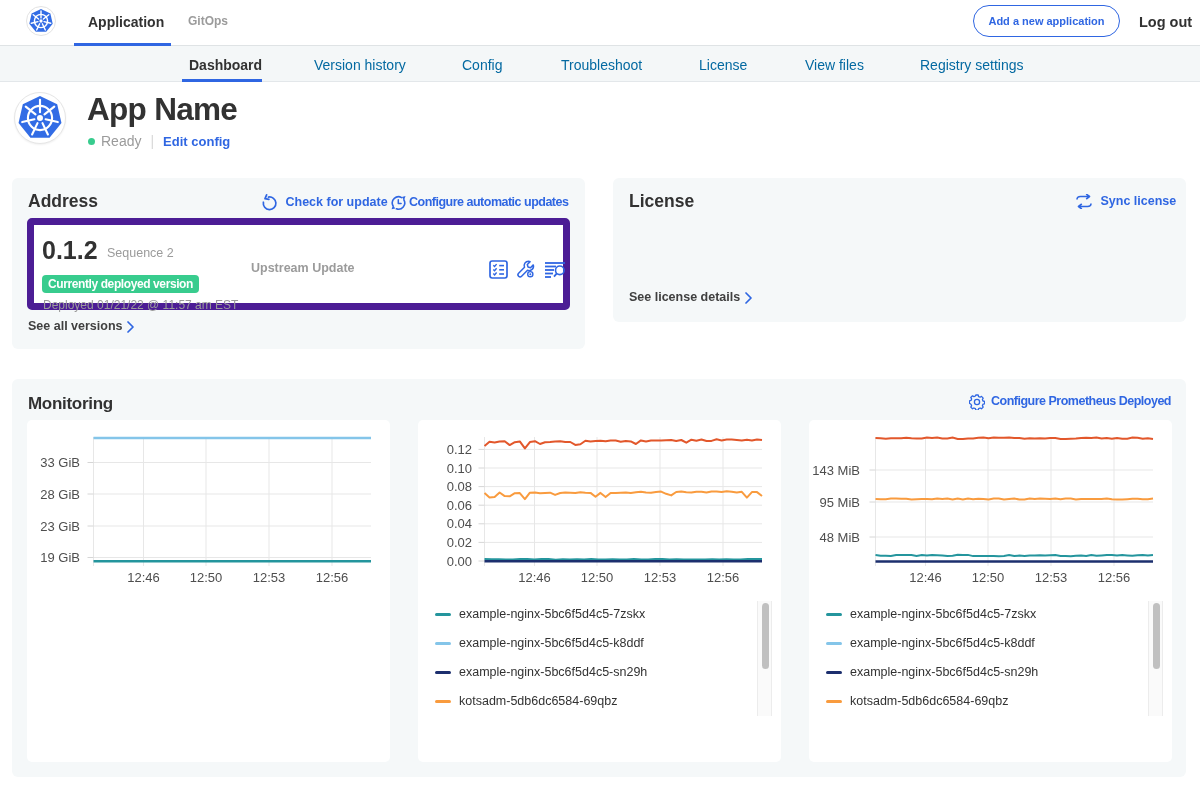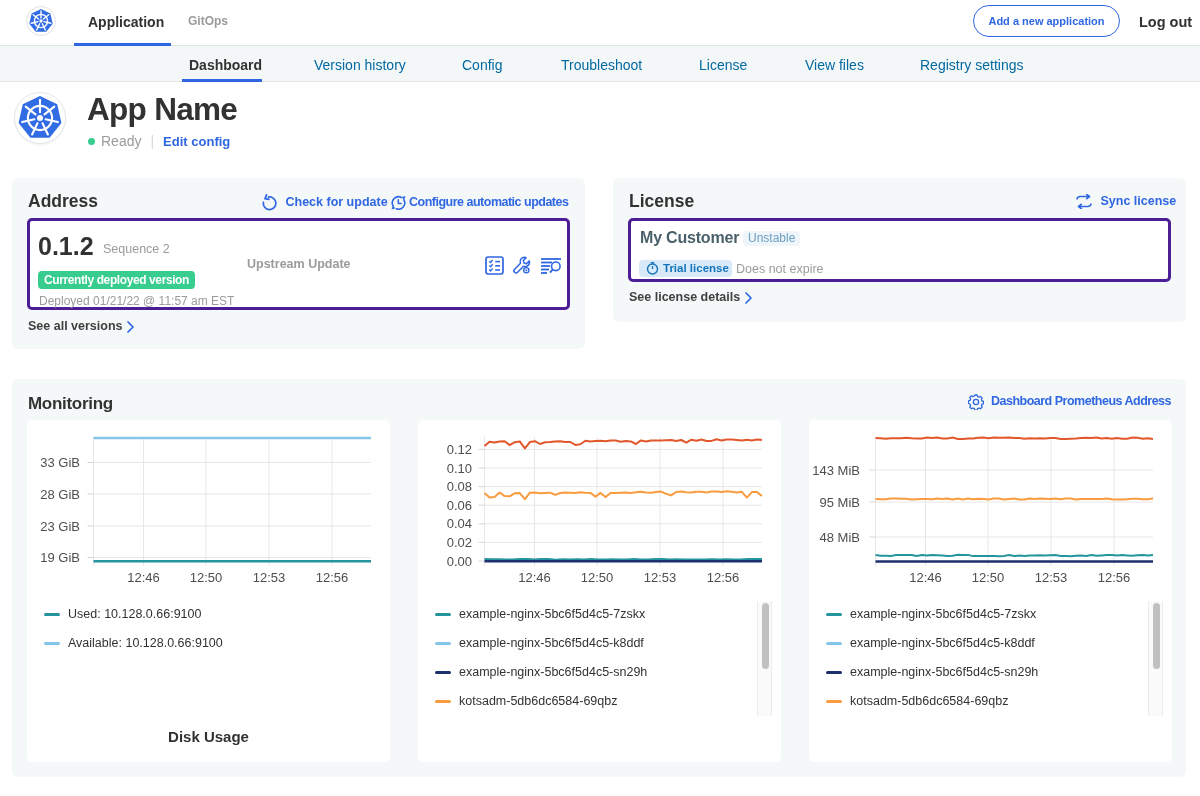--- a/index.html
+++ b/index.html
@@ -27,21 +27,21 @@
 .applogo { position:absolute; left:14px; top:92px; width:52px; height:52px; border-radius:50%; background:#fff; border:1px solid #e6e6e6; box-shadow:0 1px 2px rgba(0,0,0,.06); }
 .apptitle { position:absolute; left:87px; top:91px; font-size:31.5px; font-weight:bold; color:#323232; letter-spacing:-0.7px; }
 .appstatus { position:absolute; left:88px; top:133px; font-size:14px; color:#9b9b9b; }
 .dot { display:inline-block; width:7px; height:7px; border-radius:50%; background:#38cc8e; margin-right:6px; vertical-align:1px; }
 .pipe { color:#d7d7d7; margin:0 9px; font-weight:normal; }
 .editcfg { color:#2f66e2; font-weight:bold; font-size:13px;margin-top:17px; }
 
 
 .card { position:absolute; background:#f5f8f9; border-radius:6px; }
 .cardhead { position:absolute; left:16px; top:13px; font-size:17.5px; font-weight:bold; color:#323232; }
-.whitebox { position:absolute; background:#fff; border-radius:5px; border:3px solid #4c1d95; }
+.whitebox { position:absolute; background:#fff; border-radius:5px; border:7px solid #4c1d95; }
 .seelink { position:absolute; font-size:12.5px; font-weight:bold; color:#404040; }
 
 
 .vnum { position:absolute; left:8px; top:11px; font-size:25px; font-weight:bold; color:#323232; }
 .vseq { position:absolute; left:73px; top:21px; font-size:12.5px; color:#9b9b9b; }
 .vbadge { position:absolute; left:8px; top:50px; height:18px; line-height:18px; padding:0 6px; background:#38cc8e; border-radius:4px; color:#fff; font-size:12px; font-weight:bold; letter-spacing:-0.4px; }
 .vdep { position:absolute; left:9px; top:73px; font-size:12px; color:#9b9b9b; }
 .vups { position:absolute; left:217px; top:36px; font-size:12.5px; font-weight:bold; color:#9b9b9b; }
 .vicons { position:absolute; left:455px; top:34px; white-space:nowrap; }
 .vicons svg:first-child { margin-left:0 !important; }
@@ -166,41 +166,31 @@
 </div>
 
 <div class="card" style="left:613px; top:178px; width:573px; height:144px;">
   <div class="cardhead">License</div>
   <div class="abs link" style="left:462px; top:16px;"><svg class="ic" width="18" height="15" viewBox="0 0 18 15">
         <path d="M2 5.5 C2 3.5 3.5 2.5 5.5 2.5 L14 2.5" fill="none" stroke="#2f66e2" stroke-width="1.6"></path>
         <path d="M11.2 0 L14.5 2.5 L11.2 5" fill="none" stroke="#2f66e2" stroke-width="1.6" stroke-linejoin="round"></path>
         <path d="M16 9.5 C16 11.5 14.5 12.5 12.5 12.5 L4 12.5" fill="none" stroke="#2f66e2" stroke-width="1.6"></path>
         <path d="M6.8 10 L3.5 12.5 L6.8 15" fill="none" stroke="#2f66e2" stroke-width="1.6" stroke-linejoin="round"></path>
       </svg> <span style="margin-left:4px;">Sync license</span></div>
-  <div class="whitebox" style="left:15px; top:40px; width:543px; height:64px;">
-    <div class="lcust">My Customer</div>
-    <div class="lbadge1">Unstable</div>
-    <div class="lbadge2"><svg class="ic" width="13" height="13" viewBox="0 0 13 13" style="position:absolute;left:7px;top:2px;">
-          <circle cx="6.5" cy="7" r="5" fill="none" stroke="#1374ba" stroke-width="1.4"></circle>
-          <line x1="6.5" y1="7" x2="6.5" y2="4" stroke="#1374ba" stroke-width="1.3"></line>
-          <line x1="4.7" y1="0.8" x2="8.3" y2="0.8" stroke="#1374ba" stroke-width="1.4"></line>
-        </svg>Trial license</div>
-    <div class="lexp">Does not expire</div>
-  </div>
   <div class="seelink" style="left:16px; top:112px;">See license details <svg class="ic" width="9" height="12" viewBox="0 0 9 12">
         <path d="M2 1 L7 6 L2 11" fill="none" stroke="#2f66e2" stroke-width="1.7" stroke-linecap="round" stroke-linejoin="round"></path>
       </svg></div>
 </div>
 
 <div class="card" style="left:12px; top:379px; width:1174px; height:398px;"></div>
 <div class="monhead">Monitoring</div>
 <div class="promlink"><svg class="ic" width="16" height="16" viewBox="0 0 16 16">
       <path d="M6.8 1h2.4l.4 1.6 1.5.6 1.4-.8 1.7 1.7-.8 1.4.6 1.5 1.6.4v2.4l-1.6.4-.6 1.5.8 1.4-1.7 1.7-1.4-.8-1.5.6-.4 1.6H6.8l-.4-1.6-1.5-.6-1.4.8-1.7-1.7.8-1.4-.6-1.5L.4 9.2V6.8l1.6-.4.6-1.5-.8-1.4 1.7-1.7 1.4.8 1.5-.6z" fill="none" stroke="#2f66e2" stroke-width="1.3" stroke-linejoin="round"></path>
       <circle cx="8" cy="8" r="2.6" fill="none" stroke="#2f66e2" stroke-width="1.3"></circle>
-    </svg> <span style="margin-left:3px; letter-spacing:-0.5px;">Dashboard Prometheus Address</span></div>
+    </svg> <span style="margin-left:3px; letter-spacing:-0.5px;">Configure Prometheus Deployed</span></div>
 
 <div class="chartcard" style="left:27px;">
   <svg class="chart" width="363" height="168" viewBox="0 0 363 168" font-family="'Liberation Sans',sans-serif">
 <line x1="66.5" y1="17.0" x2="66.5" y2="146.0" stroke="#e7e7e7" stroke-width="1"></line>
 <line x1="116.5" y1="17.0" x2="116.5" y2="146.0" stroke="#e7e7e7" stroke-width="1"></line>
 <line x1="179.0" y1="17.0" x2="179.0" y2="146.0" stroke="#e7e7e7" stroke-width="1"></line>
 <line x1="242.0" y1="17.0" x2="242.0" y2="146.0" stroke="#e7e7e7" stroke-width="1"></line>
 <line x1="305.0" y1="17.0" x2="305.0" y2="146.0" stroke="#e7e7e7" stroke-width="1"></line>
 <line x1="66.5" y1="42.5" x2="344.0" y2="42.5" stroke="#e7e7e7" stroke-width="1"></line>
 <line x1="60.5" y1="42.5" x2="66.5" y2="42.5" stroke="#d6d6d6" stroke-width="1"></line>
@@ -214,31 +204,20 @@
 <line x1="66.5" y1="137.5" x2="344.0" y2="137.5" stroke="#e7e7e7" stroke-width="1"></line>
 <line x1="60.5" y1="137.5" x2="66.5" y2="137.5" stroke="#d6d6d6" stroke-width="1"></line>
 <text x="53" y="142.0" text-anchor="end" font-size="13" fill="#4e4e4e">19 GiB</text>
 <text x="116.5" y="162" text-anchor="middle" font-size="13" fill="#4e4e4e">12:46</text>
 <text x="179.0" y="162" text-anchor="middle" font-size="13" fill="#4e4e4e">12:50</text>
 <text x="242.0" y="162" text-anchor="middle" font-size="13" fill="#4e4e4e">12:53</text>
 <text x="305.0" y="162" text-anchor="middle" font-size="13" fill="#4e4e4e">12:56</text>
 <path d="M66.5,18.0 L344.0,18.0" stroke="#84c5e9" stroke-width="2.4" fill="none"></path>
 <path d="M66.5,141.2 L344.0,141.2" stroke="#24959d" stroke-width="2.6" fill="none"></path>
 </svg>
-  <div class="legend">
-    <div class="legrow">
-        <span class="legdash" style="background:#24959d;"></span>
-        <span class="legtxt">Used: 10.128.0.66:9100</span>
-      </div>
-    <div class="legrow">
-        <span class="legdash" style="background:#84c5e9;"></span>
-        <span class="legtxt">Available: 10.128.0.66:9100</span>
-      </div>
-  </div>
-  <div class="ctitle">Disk Usage</div>
 </div>
 
 <div class="chartcard" style="left:418px;">
   <svg class="chart" width="363" height="168" viewBox="0 0 363 168" font-family="'Liberation Sans',sans-serif">
 <line x1="66.5" y1="17.0" x2="66.5" y2="146.0" stroke="#e7e7e7" stroke-width="1"></line>
 <line x1="116.5" y1="17.0" x2="116.5" y2="146.0" stroke="#e7e7e7" stroke-width="1"></line>
 <line x1="179.0" y1="17.0" x2="179.0" y2="146.0" stroke="#e7e7e7" stroke-width="1"></line>
 <line x1="242.0" y1="17.0" x2="242.0" y2="146.0" stroke="#e7e7e7" stroke-width="1"></line>
 <line x1="305.0" y1="17.0" x2="305.0" y2="146.0" stroke="#e7e7e7" stroke-width="1"></line>
 <line x1="66.5" y1="29.4" x2="344.0" y2="29.4" stroke="#e7e7e7" stroke-width="1"></line>

